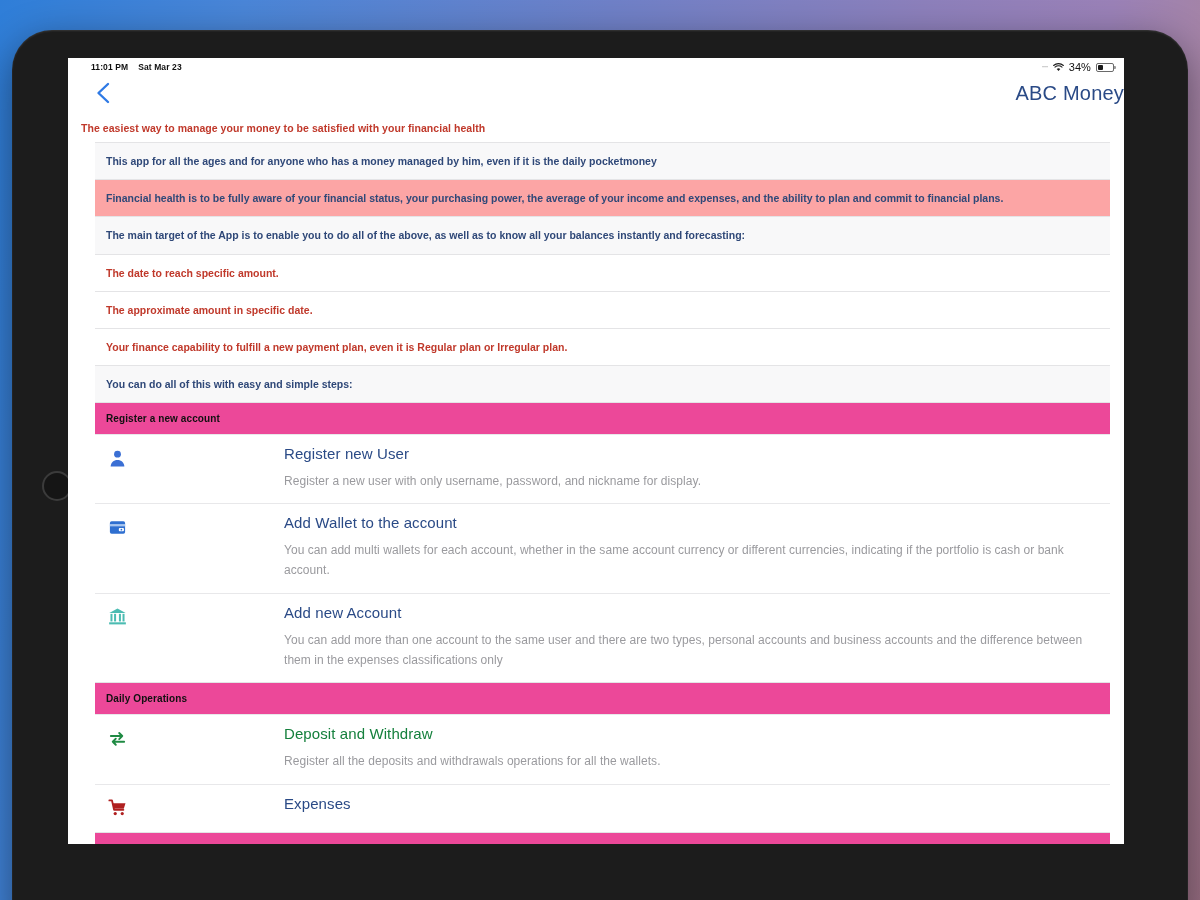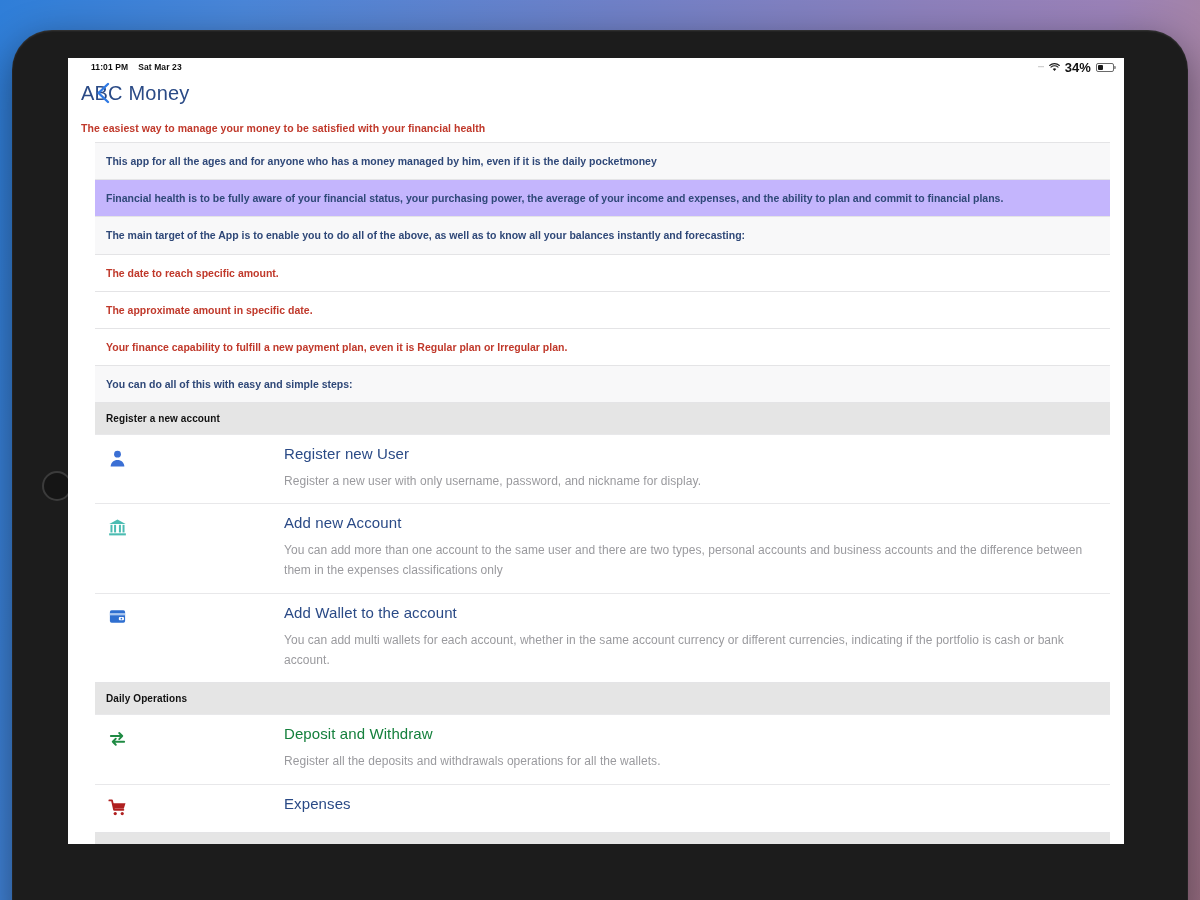--- a/index.html
+++ b/index.html
@@ -78,21 +78,21 @@
     color: #111;
     letter-spacing: 0.1px;
   }
   .status-left { display: flex; gap: 10px; align-items: center; }
   .status-right { display: flex; gap: 5px; align-items: center; }
 
   .dots-icon { color: #b8b8b8; font-size: 9px; letter-spacing: -1px; }
 
   .wifi-icon { width: 11px; height: 9px; display: block; }
 
-  .battery-pct { font-size: 13px; font-weight: bold; }
+  .battery-pct { font-size: 11px; font-weight: normal; }
 
   .battery-icon {
     width: 18px; height: 9px;
     border: 1px solid #6a6a6a;
     border-radius: 2px;
     position: relative;
     display: inline-block;
   }
   .battery-icon::after {
     content: "";
@@ -119,21 +119,21 @@
     position: absolute;
     left: 10px;
     top: 4px;
     width: 26px;
     height: 26px;
     cursor: pointer;
   }
   .back-chevron svg { display: block; }
 
   .app-title {
-    text-align: left;
+    text-align: right;
     font-size: 20px;
     color: #2a4a86;
     padding-top: 6px;
     font-weight: normal;
     letter-spacing: 0.2px;
   }
 
   .tagline {
     color: #c0392b;
     font-size: 10.5px;
@@ -149,27 +149,27 @@
 
   .info-row {
     border-top: 1px solid #e4e4e6;
     background: #f8f8f9;
     padding: 11px 11px;
     font-size: 10.5px;
     font-weight: bold;
     color: #2f4878;
     line-height: 1.35;
   }
-  .info-row.alt { background: #c4b5fd; }
+  .info-row.alt { background: #fca5a5; }
   .info-row.red { color: #c0392b; background: #ffffff; }
   .info-row.white { background: #ffffff; }
 
   .section-header {
     border-top: 1px solid #e4e4e6;
-    background: #e5e5e5;
+    background: #ec4899;
     padding: 10px 11px;
     font-size: 10px;
     font-weight: bold;
     color: #111;
     letter-spacing: 0.1px;
   }
 
   .item-row {
     border-top: 1px solid #e8e8ea;
     display: flex;
@@ -271,49 +271,49 @@
       </span>
       <div class="item-body">
         <div class="item-title">Register new User</div>
         <div class="item-desc">Register a new user with only username, password, and nickname for display.</div>
       </div>
     </div>
 
     <div class="item-row">
       <span class="item-icon">
         <svg width="19" height="19" viewBox="0 0 20 20">
+          <rect x="2" y="3.4" width="16" height="13.2" rx="1.8" fill="#2f6fd0"></rect>
+          <rect x="2" y="6.4" width="16" height="2.4" fill="#a9c6ef"></rect>
+          <rect x="11.4" y="10.6" width="5.4" height="3.4" rx="1" fill="#ffffff"></rect>
+          <circle cx="14.1" cy="12.3" r="0.9" fill="#2f6fd0"></circle>
+        </svg>
+      </span>
+      <div class="item-body">
+        <div class="item-title">Add Wallet to the account</div>
+        <div class="item-desc">You can add multi wallets for each account, whether in the same account currency or different currencies, indicating if the portfolio is cash or bank account.</div>
+      </div>
+    </div>
+
+    <div class="item-row">
+      <span class="item-icon">
+        <svg width="19" height="19" viewBox="0 0 20 20">
           <path d="M10 1.6 L18.6 6.2 L1.4 6.2 Z" fill="#4bbcb2"></path>
           <rect x="2.6" y="7.2" width="2.1" height="8" fill="#4bbcb2"></rect>
           <rect x="6.4" y="7.2" width="2.1" height="8" fill="#4bbcb2"></rect>
           <rect x="11.5" y="7.2" width="2.1" height="8" fill="#4bbcb2"></rect>
           <rect x="15.3" y="7.2" width="2.1" height="8" fill="#4bbcb2"></rect>
           <rect x="1.2" y="16.1" width="17.6" height="2.2" fill="#4bbcb2"></rect>
         </svg>
       </span>
       <div class="item-body">
         <div class="item-title">Add new Account</div>
         <div class="item-desc">You can add more than one account to the same user and there are two types, personal accounts and business accounts and the difference between them in the expenses classifications only</div>
       </div>
     </div>
 
-    <div class="item-row">
-      <span class="item-icon">
-        <svg width="19" height="19" viewBox="0 0 20 20">
-          <rect x="2" y="3.4" width="16" height="13.2" rx="1.8" fill="#2f6fd0"></rect>
-          <rect x="2" y="6.4" width="16" height="2.4" fill="#a9c6ef"></rect>
-          <rect x="11.4" y="10.6" width="5.4" height="3.4" rx="1" fill="#ffffff"></rect>
-          <circle cx="14.1" cy="12.3" r="0.9" fill="#2f6fd0"></circle>
-        </svg>
-      </span>
-      <div class="item-body">
-        <div class="item-title">Add Wallet to the account</div>
-        <div class="item-desc">You can add multi wallets for each account, whether in the same account currency or different currencies, indicating if the portfolio is cash or bank account.</div>
-      </div>
-    </div>
-
     <div class="section-header">Daily Operations</div>
 
     <div class="item-row">
       <span class="item-icon">
         <svg width="19" height="19" viewBox="0 0 20 20">
           <path d="M3 7.4 H15 L11.8 4.2 M15 7.4 L11.8 10.6" stroke="#1f8a43" stroke-width="2" fill="none" stroke-linecap="round" stroke-linejoin="round"></path>
           <path d="M17 13.4 H5 L8.2 10.2 M5 13.4 L8.2 16.6" stroke="#1f8a43" stroke-width="2" fill="none" stroke-linecap="round" stroke-linejoin="round"></path>
         </svg>
       </span>
       <div class="item-body">

